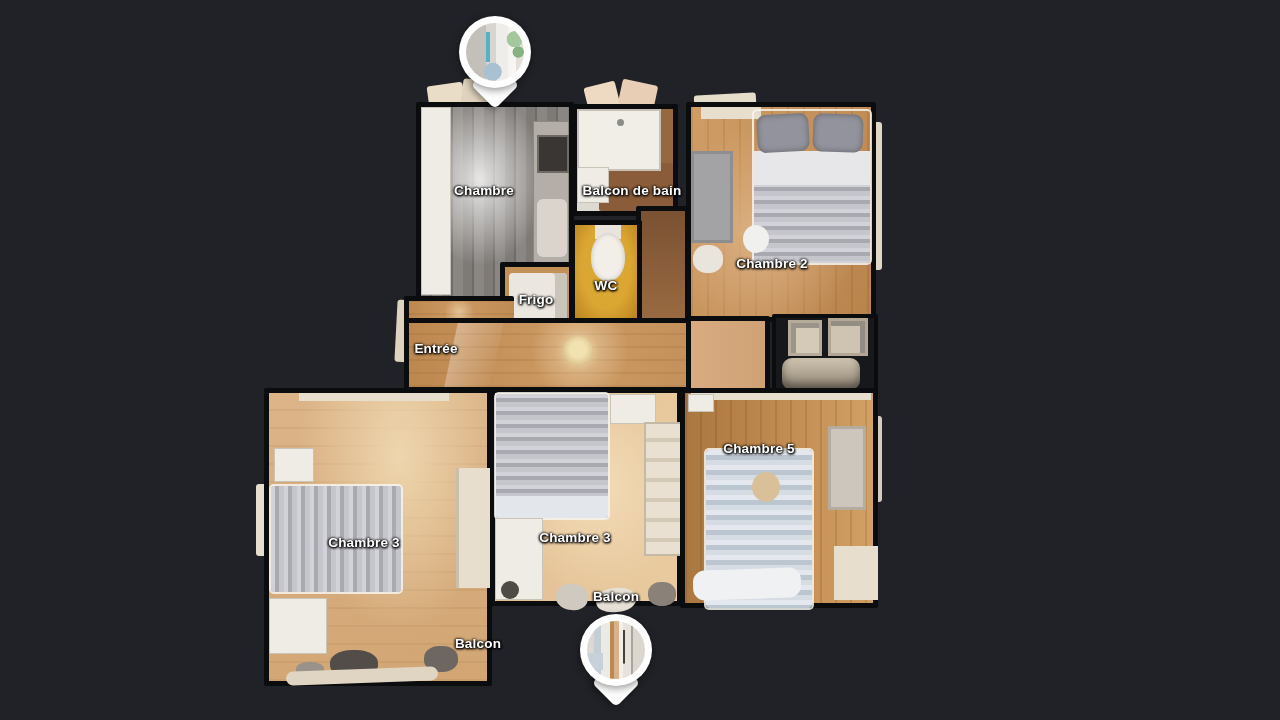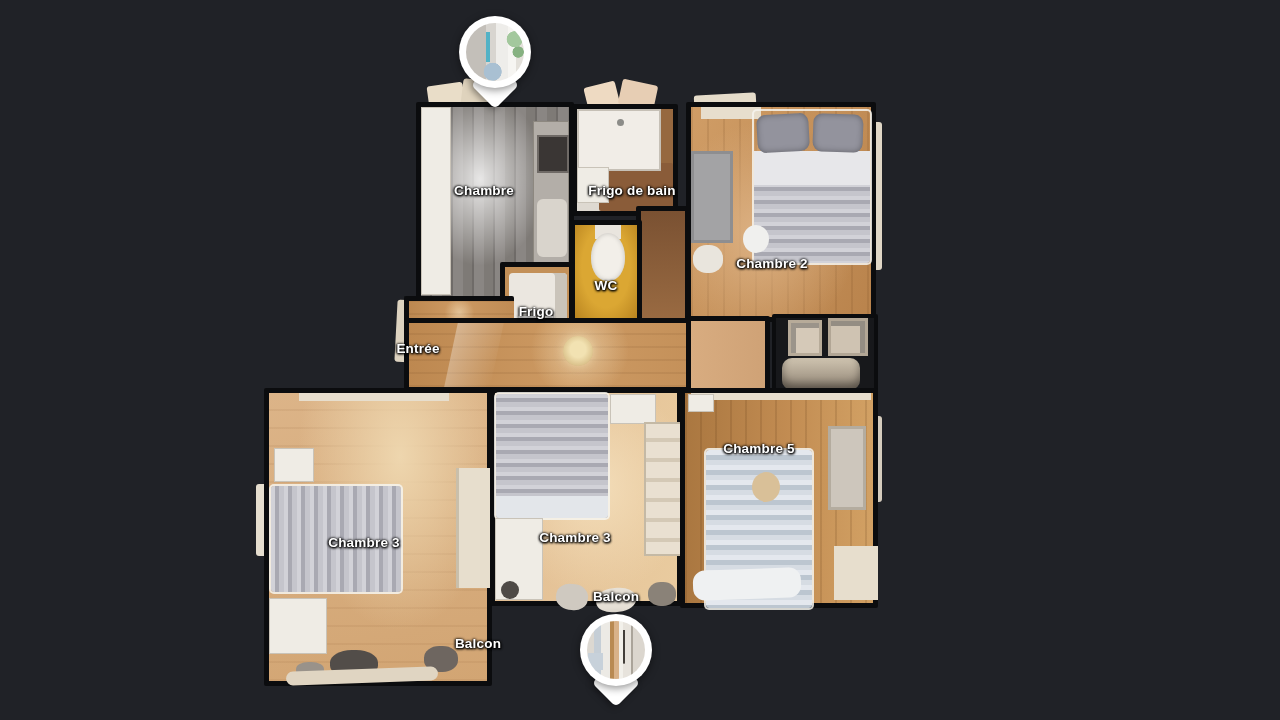--- a/index.html
+++ b/index.html
@@ -173,24 +173,24 @@
     <div class="bed" style="left:21px;top:57px;width:106px;height:158px;">
       <div class="f stripes-b" style="left:0;top:0;width:106px;height:158px;"></div>
       <div class="f" style="left:46px;top:22px;width:28px;height:30px;background:#d9c098;border-radius:50%;"></div>
     </div>
     <div class="f" style="left:8px;top:176px;width:108px;height:30px;background:#eff1f2;border-radius:12px;transform:rotate(-2deg);"></div>
     <div class="f" style="left:143px;top:33px;width:38px;height:84px;background:#cdc6bc;box-shadow:inset 0 0 0 3px #b4ac9f;"></div>
     <div class="f cream" style="left:149px;top:153px;width:44px;height:54px;"></div>
   </div>
 
   <span class="room-label" style="left:484px;top:190px;">Chambre</span>
-  <span class="room-label" style="left:632px;top:190px;">Frigo de bain</span>
+  <span class="room-label" style="left:632px;top:190px;">Balcon de bain</span>
   <span class="room-label" style="left:606px;top:285px;">WC</span>
-  <span class="room-label" style="left:536px;top:311px;text-decoration:underline;">Frigo</span>
-  <span class="room-label" style="left:418px;top:348px;">Entrée</span>
+  <span class="room-label" style="left:536px;top:299px;">Frigo</span>
+  <span class="room-label" style="left:436px;top:348px;">Entrée</span>
   <span class="room-label" style="left:772px;top:263px;">Chambre 2</span>
   <span class="room-label" style="left:759px;top:448px;">Chambre 5</span>
   <span class="room-label" style="left:575px;top:537px;">Chambre 3</span>
   <span class="room-label" style="left:364px;top:542px;">Chambre 3</span>
   <span class="room-label" style="left:478px;top:643px;">Balcon</span>
   <span class="room-label" style="left:616px;top:596px;">Balcon</span>
 
   <div class="pin" style="left:459px;top:16px;">
     <div class="pin-tip"></div>
     <div class="pin-circle">

